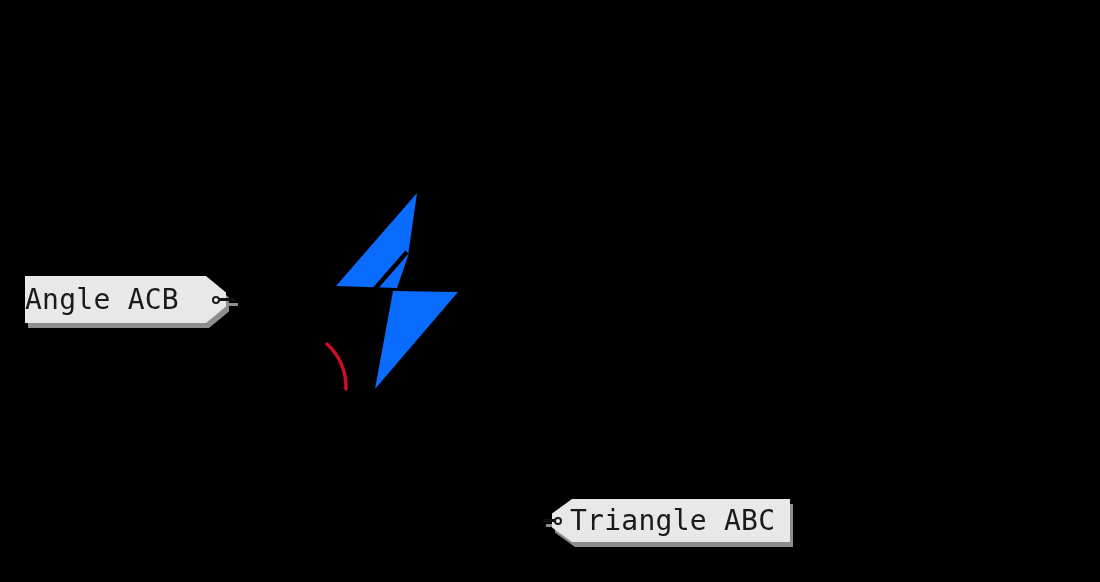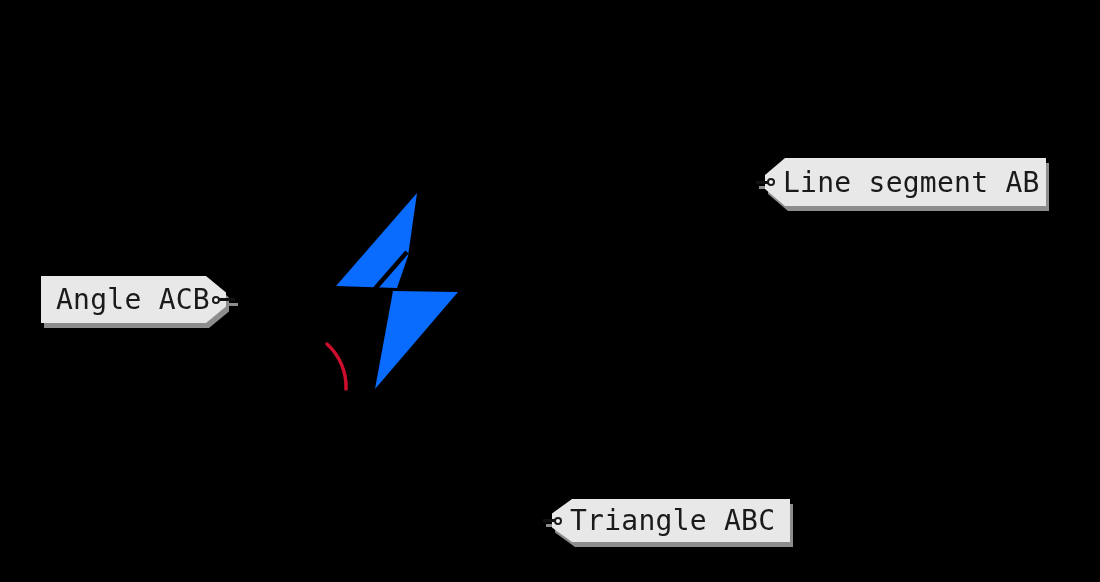--- a/index.html
+++ b/index.html
@@ -32,22 +32,20 @@
     background: var(--tag-fill, #e8e8e8);
     display: flex;
     align-items: center;
   }
   .tag-left .tag-body {
     clip-path: polygon(20px 0, 100% 0, 100% 100%, 20px 100%, 0 calc(50% + 7px), 0 calc(50% - 7px));
     padding-left: 18px;
   }
   .tag-right .tag-body {
     clip-path: polygon(0 0, calc(100% - 20px) 0, 100% calc(50% - 7px), 100% calc(50% + 7px), calc(100% - 20px) 100%, 0 100%);
-    padding-left: 15px;
-    margin-left: 16px;
   }
   .tag-text {
     font-size: 28px;
     letter-spacing: 0.25px;
     color: var(--tag-text, #1a1a1a);
     white-space: pre;
   }
   .eyelet {
     position: absolute;
     width: 8px;
@@ -76,27 +74,20 @@
 
 <div class="stage">
 
   <svg class="figure-svg" width="1100" height="582" viewBox="0 0 1100 582">
     <polygon points="417,193 408,256 397,288 336,286" fill="#0a6cff"></polygon>
     <polygon points="393,291 458,292 375,389" fill="#0a6cff"></polygon>
     <line x1="407" y1="252" x2="373" y2="291" stroke="#000000" stroke-width="4.5"></line>
     <path fill="none" stroke-linecap="round" d="M 327 344 A 58 58 0 0 1 346 389" stroke="#ce0e2d" stroke-width="3.5"></path>
   </svg>
 
-  <div class="tag tag-left" style="left:765px; top:158px; width:281px; height:48px;">
-    <span class="stub"></span>
-    <div class="tag-body">
-      <span class="tag-text">Line segment AB</span>
-    </div>
-    <span class="eyelet"></span>
-  </div>
 
   <div class="tag tag-right" style="left:25px; top:276px; width:201px; height:47px;">
     <span class="stub"></span>
     <div class="tag-body">
       <span class="tag-text">Angle ACB</span>
     </div>
     <span class="eyelet"></span>
   </div>
 
   <div class="tag tag-left" style="left:552px; top:499px; width:238px; height:43px;">

